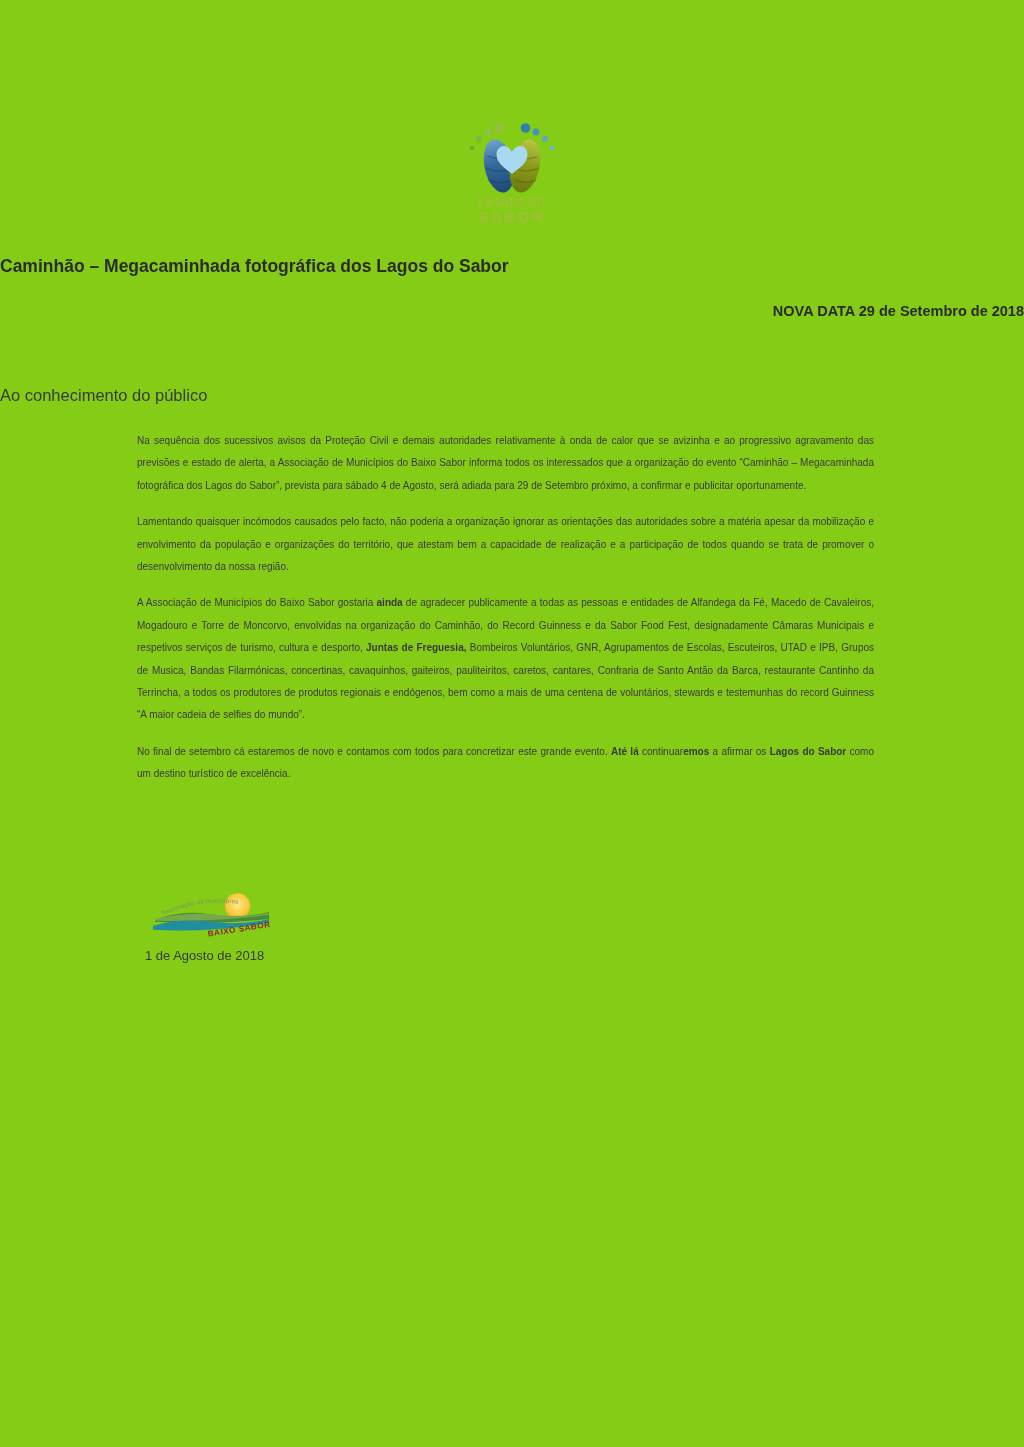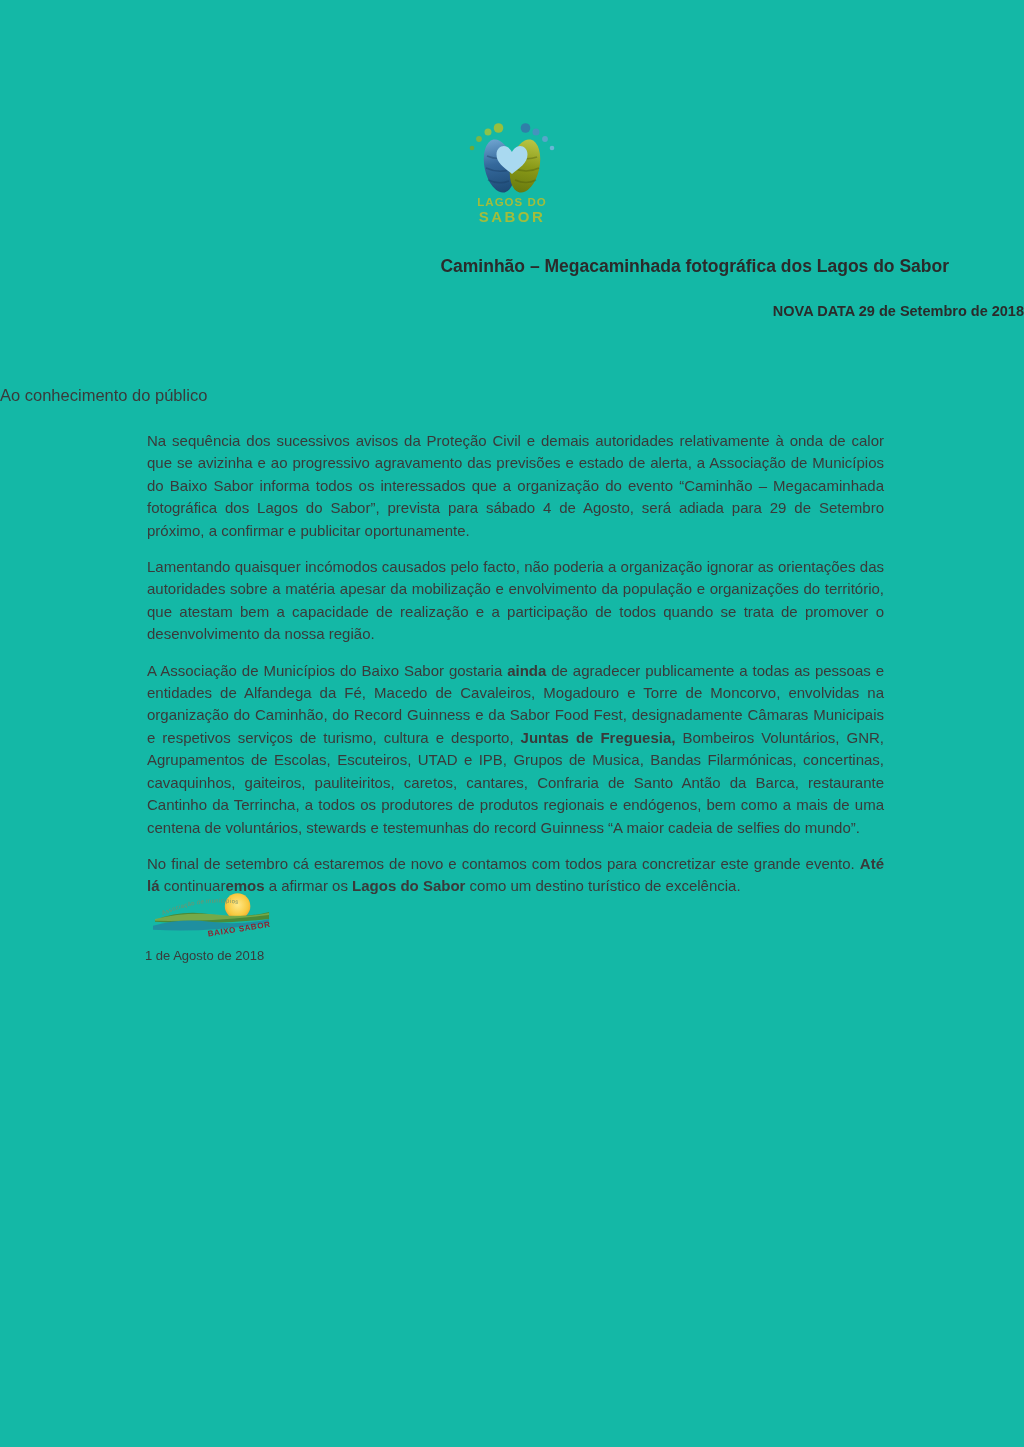--- a/index.html
+++ b/index.html
@@ -1,39 +1,39 @@
 <!DOCTYPE html>
 <html lang="pt"><head>
 <meta charset="utf-8">
 <style>
   html,body{margin:0;padding:0;background:#ffffff;}
   .page{
     position:relative;
     width:1024px;height:1447px;
-    background:#14b8a6;
+    background:#84cc16;
     font-family:"Liberation Sans", sans-serif;
     color:#3a3a3a;
     overflow:hidden;
   }
   .top-logo{position:absolute;left:460px;top:118px;width:104px;height:116px;}
   .doc-title{
     position:absolute;left:0;top:256px;width:949px;
-    text-align:right;font-weight:bold;font-size:17.5px;color:#2b2b2b;
+    text-align:left;font-weight:bold;font-size:17.5px;color:#2b2b2b;
   }
   .doc-subtitle{
     position:absolute;left:0;top:303px;width:1024px;
     text-align:right;font-weight:bold;font-size:14.5px;color:#2b2b2b;
   }
   .salutation{
     position:absolute;left:0;top:386px;width:1024px;
     font-size:16.5px;color:#3a3a3a;
   }
   .body-text{
-    position:absolute;left:147px;top:430px;width:737px;
-    font-size:15px;line-height:22.4px;text-align:justify;color:#3a3a3a;
+    position:absolute;left:137px;top:430px;width:737px;
+    font-size:10px;line-height:22.4px;text-align:justify;color:#3a3a3a;
   }
   .body-text p{margin:0 0 14px 0;}
   .body-text p:last-child{margin-bottom:11px;}
   .bottom-logo{position:absolute;left:153px;top:886px;width:118px;height:54px;}
   .signature{
     position:absolute;left:145px;top:946px;width:500px;
     font-size:13px;line-height:20px;color:#3a3a3a;
   }
 </style>
 </head>

